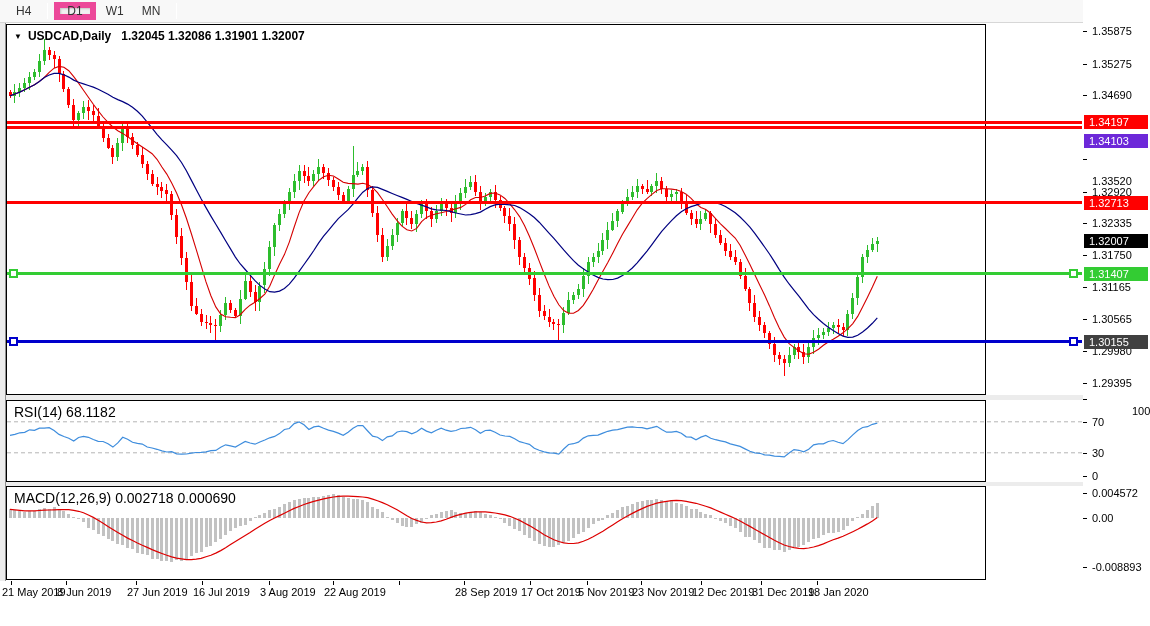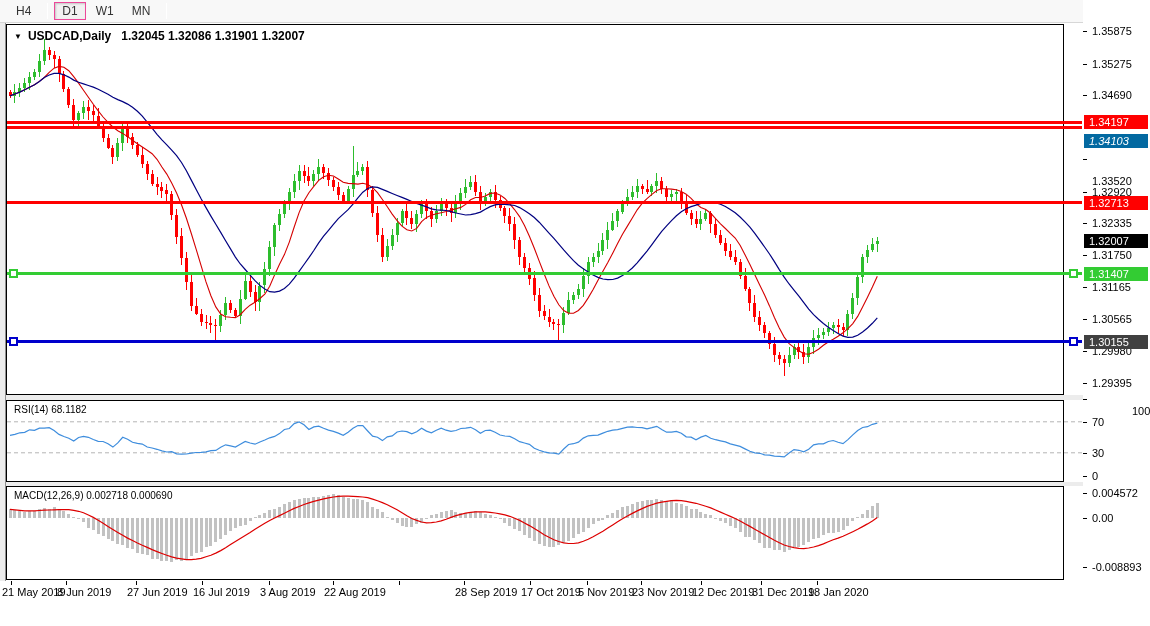--- a/index.html
+++ b/index.html
@@ -2,36 +2,36 @@
 <html><head>
 <meta charset="utf-8">
 <style>
   *{margin:0;padding:0;box-sizing:border-box}
   html,body{width:1150px;height:626px;overflow:hidden}
   body{font-family:"Liberation Sans",sans-serif;background:#fff;position:relative}
   #root{position:absolute;inset:0;background:#fff}
   
   .toolbar{position:absolute;left:0;top:0;width:1150px;height:23px;background:#f8f8f8;border-bottom:1px solid #d7d7d7;display:flex;align-items:center;padding-left:8px}
   .tf-btn{height:18px;min-width:30px;padding:0 7px;font-size:12px;color:#333;display:flex;align-items:center;justify-content:center;border:1px solid transparent;margin-right:2px;cursor:default}
-  .tf-btn.active{border:1px solid #ec4899;background:#f1f1f1;box-shadow:inset 1px 1px 2px rgba(0,0,0,.18)}
+  .tf-btn.active{border:6px solid #ec4899;background:#f1f1f1;box-shadow:inset 1px 1px 2px rgba(0,0,0,.18)}
   .tb-sep{width:1px;height:16px;background:#bdbdbd;border-right:1px solid #fff;margin:0 6px}
   
   .frame-left{position:absolute;left:0;top:23px;width:6px;height:580px;background:#ececec;border-right:1px solid #8f8f8f}
-  .pane{position:absolute;left:6px;width:1058px;background:#fff;border:1px solid #000}
+  .pane{position:absolute;left:6px;width:980px;background:#fff;border:1px solid #000}
   .pane-main{top:24px;height:371px}
   .pane-rsi{top:400px;height:82px}
   .pane-macd{top:486px;height:94px}
   .splitter{position:absolute;left:6px;width:1077px;background:#ececec}
   .sp1{top:395px;height:5px}
   .sp2{top:482px;height:4px}
   .pane svg{position:absolute;left:0;top:0}
   .chart-title{position:absolute;left:7px;top:4px;font-size:12px;font-weight:bold;color:#000;white-space:nowrap}
   .chart-title .tri{font-size:8px;margin-right:6px;vertical-align:1px;color:#000}
   .chart-title .ohlc{margin-left:10px;font-weight:bold}
-  .ind-label{position:absolute;left:7px;top:3px;font-size:10px;color:#000;white-space:nowrap}
+  .ind-label{position:absolute;left:7px;top:3px;font-size:14px;color:#000;white-space:nowrap}
   
   .axis-col{position:absolute;left:1083px;top:0;width:67px;height:510px;background:#fff}
   .ax-tick{position:absolute;left:0;width:4px;height:1px;background:#000}
   .ax-label{position:absolute;left:9px;height:12px;line-height:12px;font-size:11px;color:#000;white-space:nowrap}
   .badge{position:absolute;left:1px;width:64px;height:14px;line-height:14px;font-size:11px;color:#fff;padding-left:5px;z-index:2;white-space:nowrap}
   .badge.hidden-b{z-index:1}
   
   .date-strip{position:absolute;left:0;top:581px;width:1150px;height:22px;background:#fff}
   .dtick{position:absolute;top:0;width:1px;height:4px;background:#000}
   .dlabel{position:absolute;top:5px;font-size:11px;color:#000;white-space:nowrap}
@@ -697,21 +697,21 @@
       <div class="ax-label" style="top: 447px;">30</div>
       <div class="ax-tick" style="top: 476px;"></div>
       <div class="ax-label" style="top: 470px;">0</div>
       <div class="ax-tick" style="top: 493px;"></div>
       <div class="ax-label" style="top: 487px;">0.004572</div>
       <div class="ax-tick" style="top: 518px;"></div>
       <div class="ax-label" style="top: 512px;">0.00</div>
       <div class="ax-tick" style="top: 567px;"></div>
       <div class="ax-label" style="top: 561px;">-0.008893</div>
       <div class="badge" style="top: 115px; background: rgb(255, 0, 0);">1.34197</div>
-      <div class="badge hidden-b" style="top: 134px; background: #0369a1; font-style: italic;">1.34103</div>
+      <div class="badge hidden-b" style="top: 134px; background: #6d28d9;">1.34103</div>
       <div class="badge" style="top: 196px; background: rgb(255, 0, 0);">1.32713</div>
       <div class="badge" style="top: 234px; background: rgb(0, 0, 0);">1.32007</div>
       <div class="badge" style="top: 267px; background: rgb(51, 204, 51);">1.31407</div>
       <div class="badge" style="top: 335px; background: #404040;">1.30155</div>
     </div>
 
 
 </div>
 
 </body></html>

